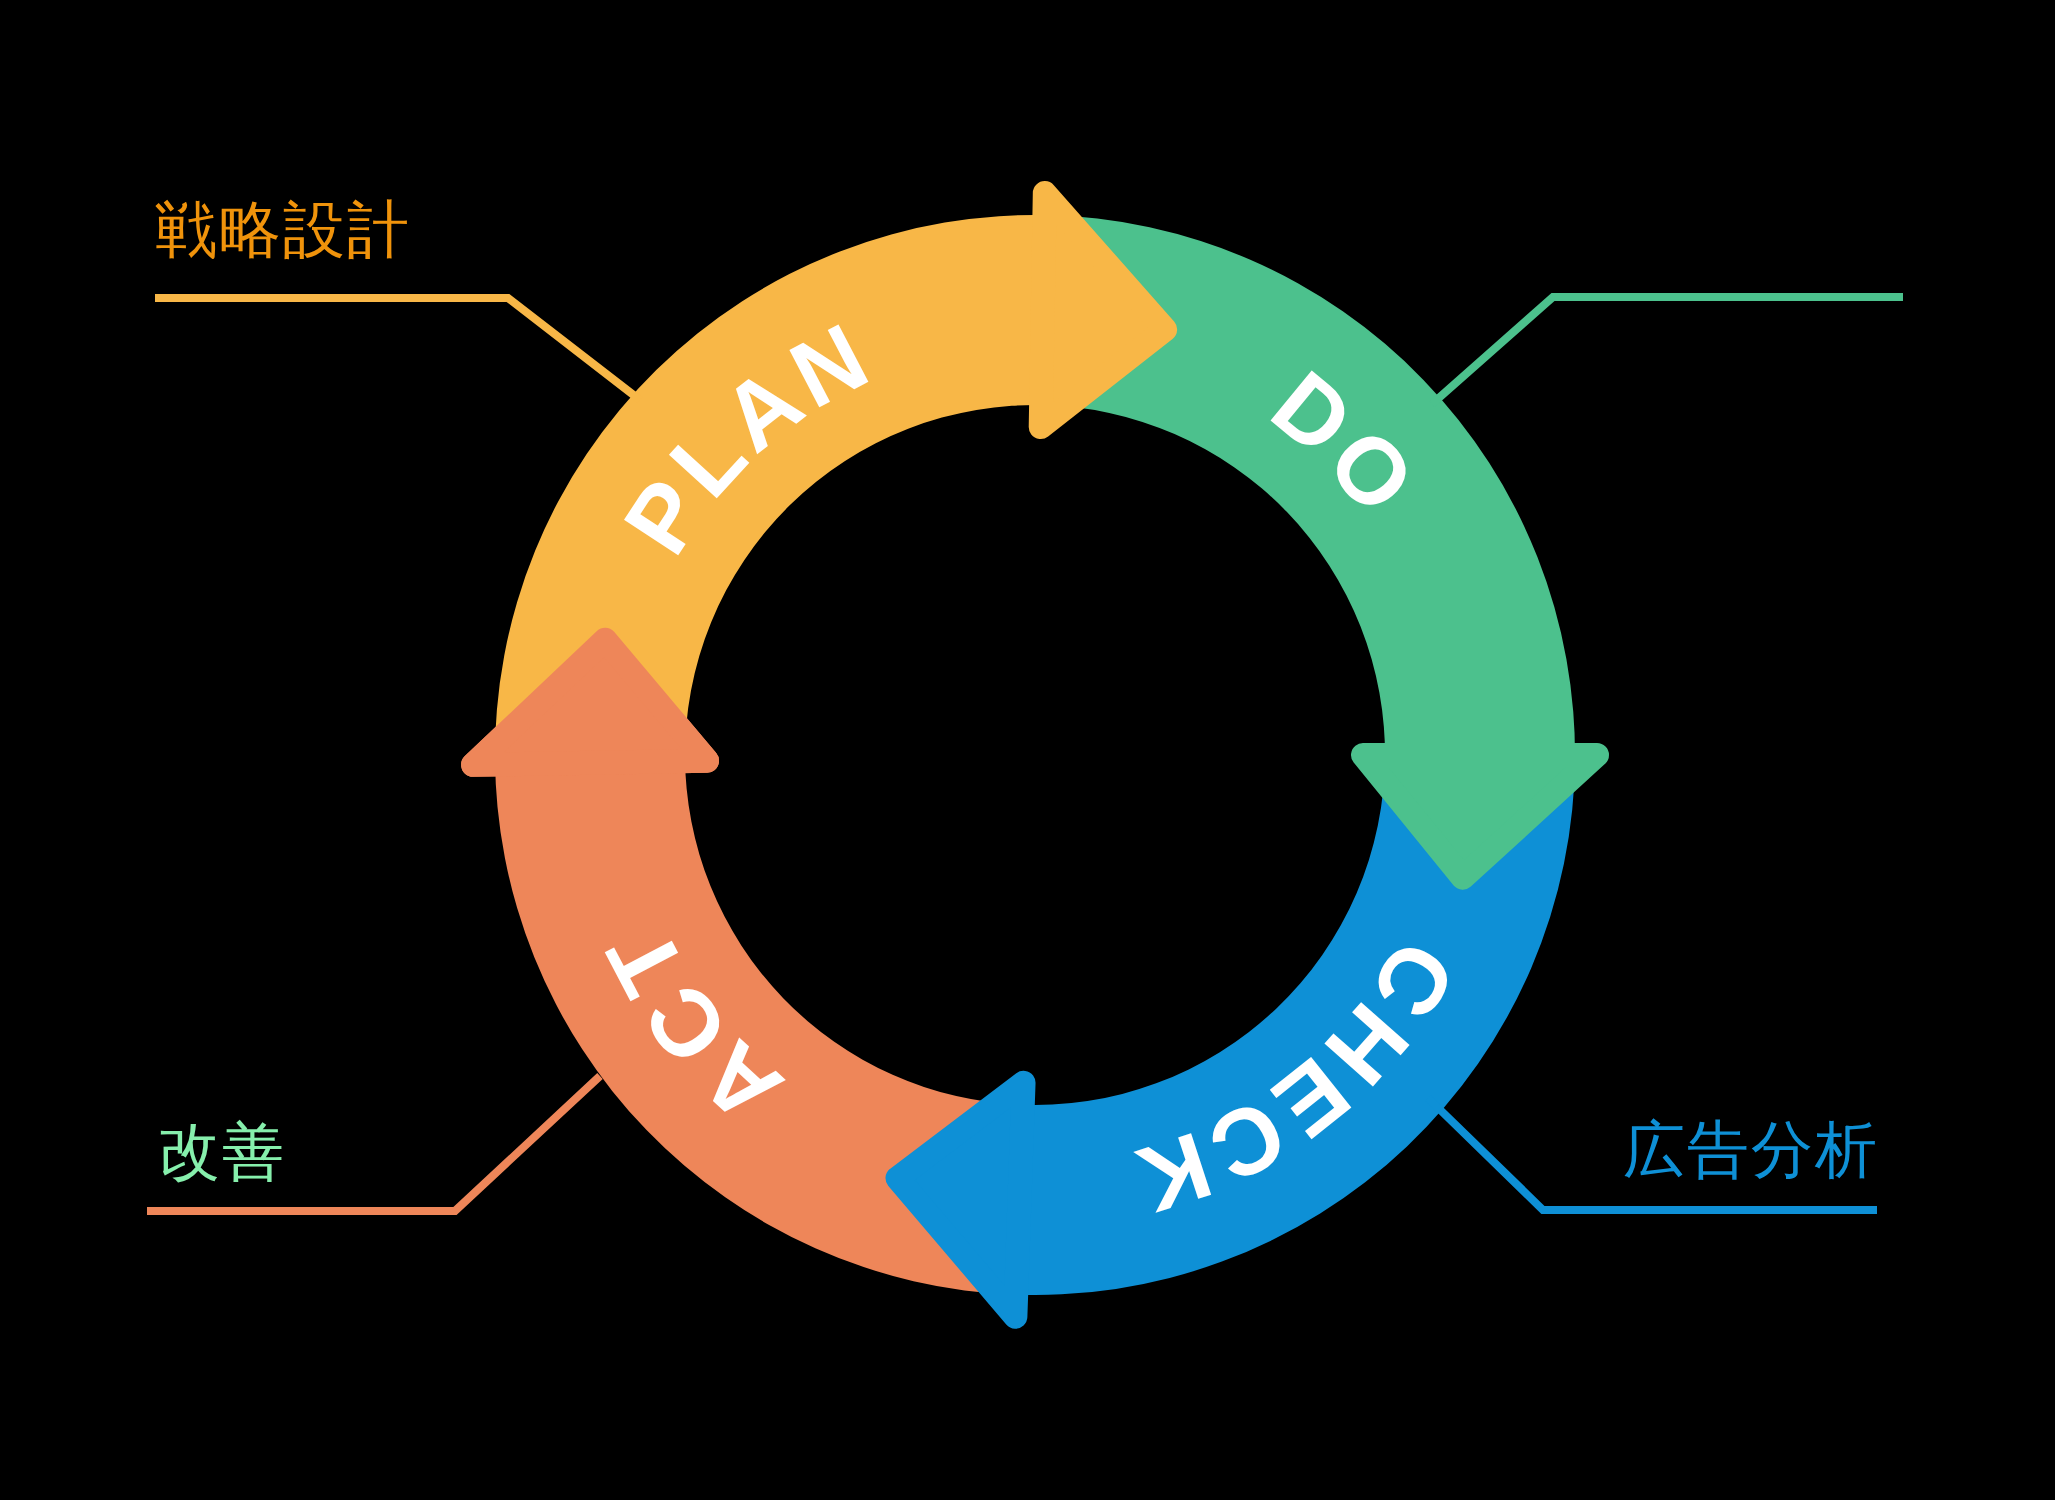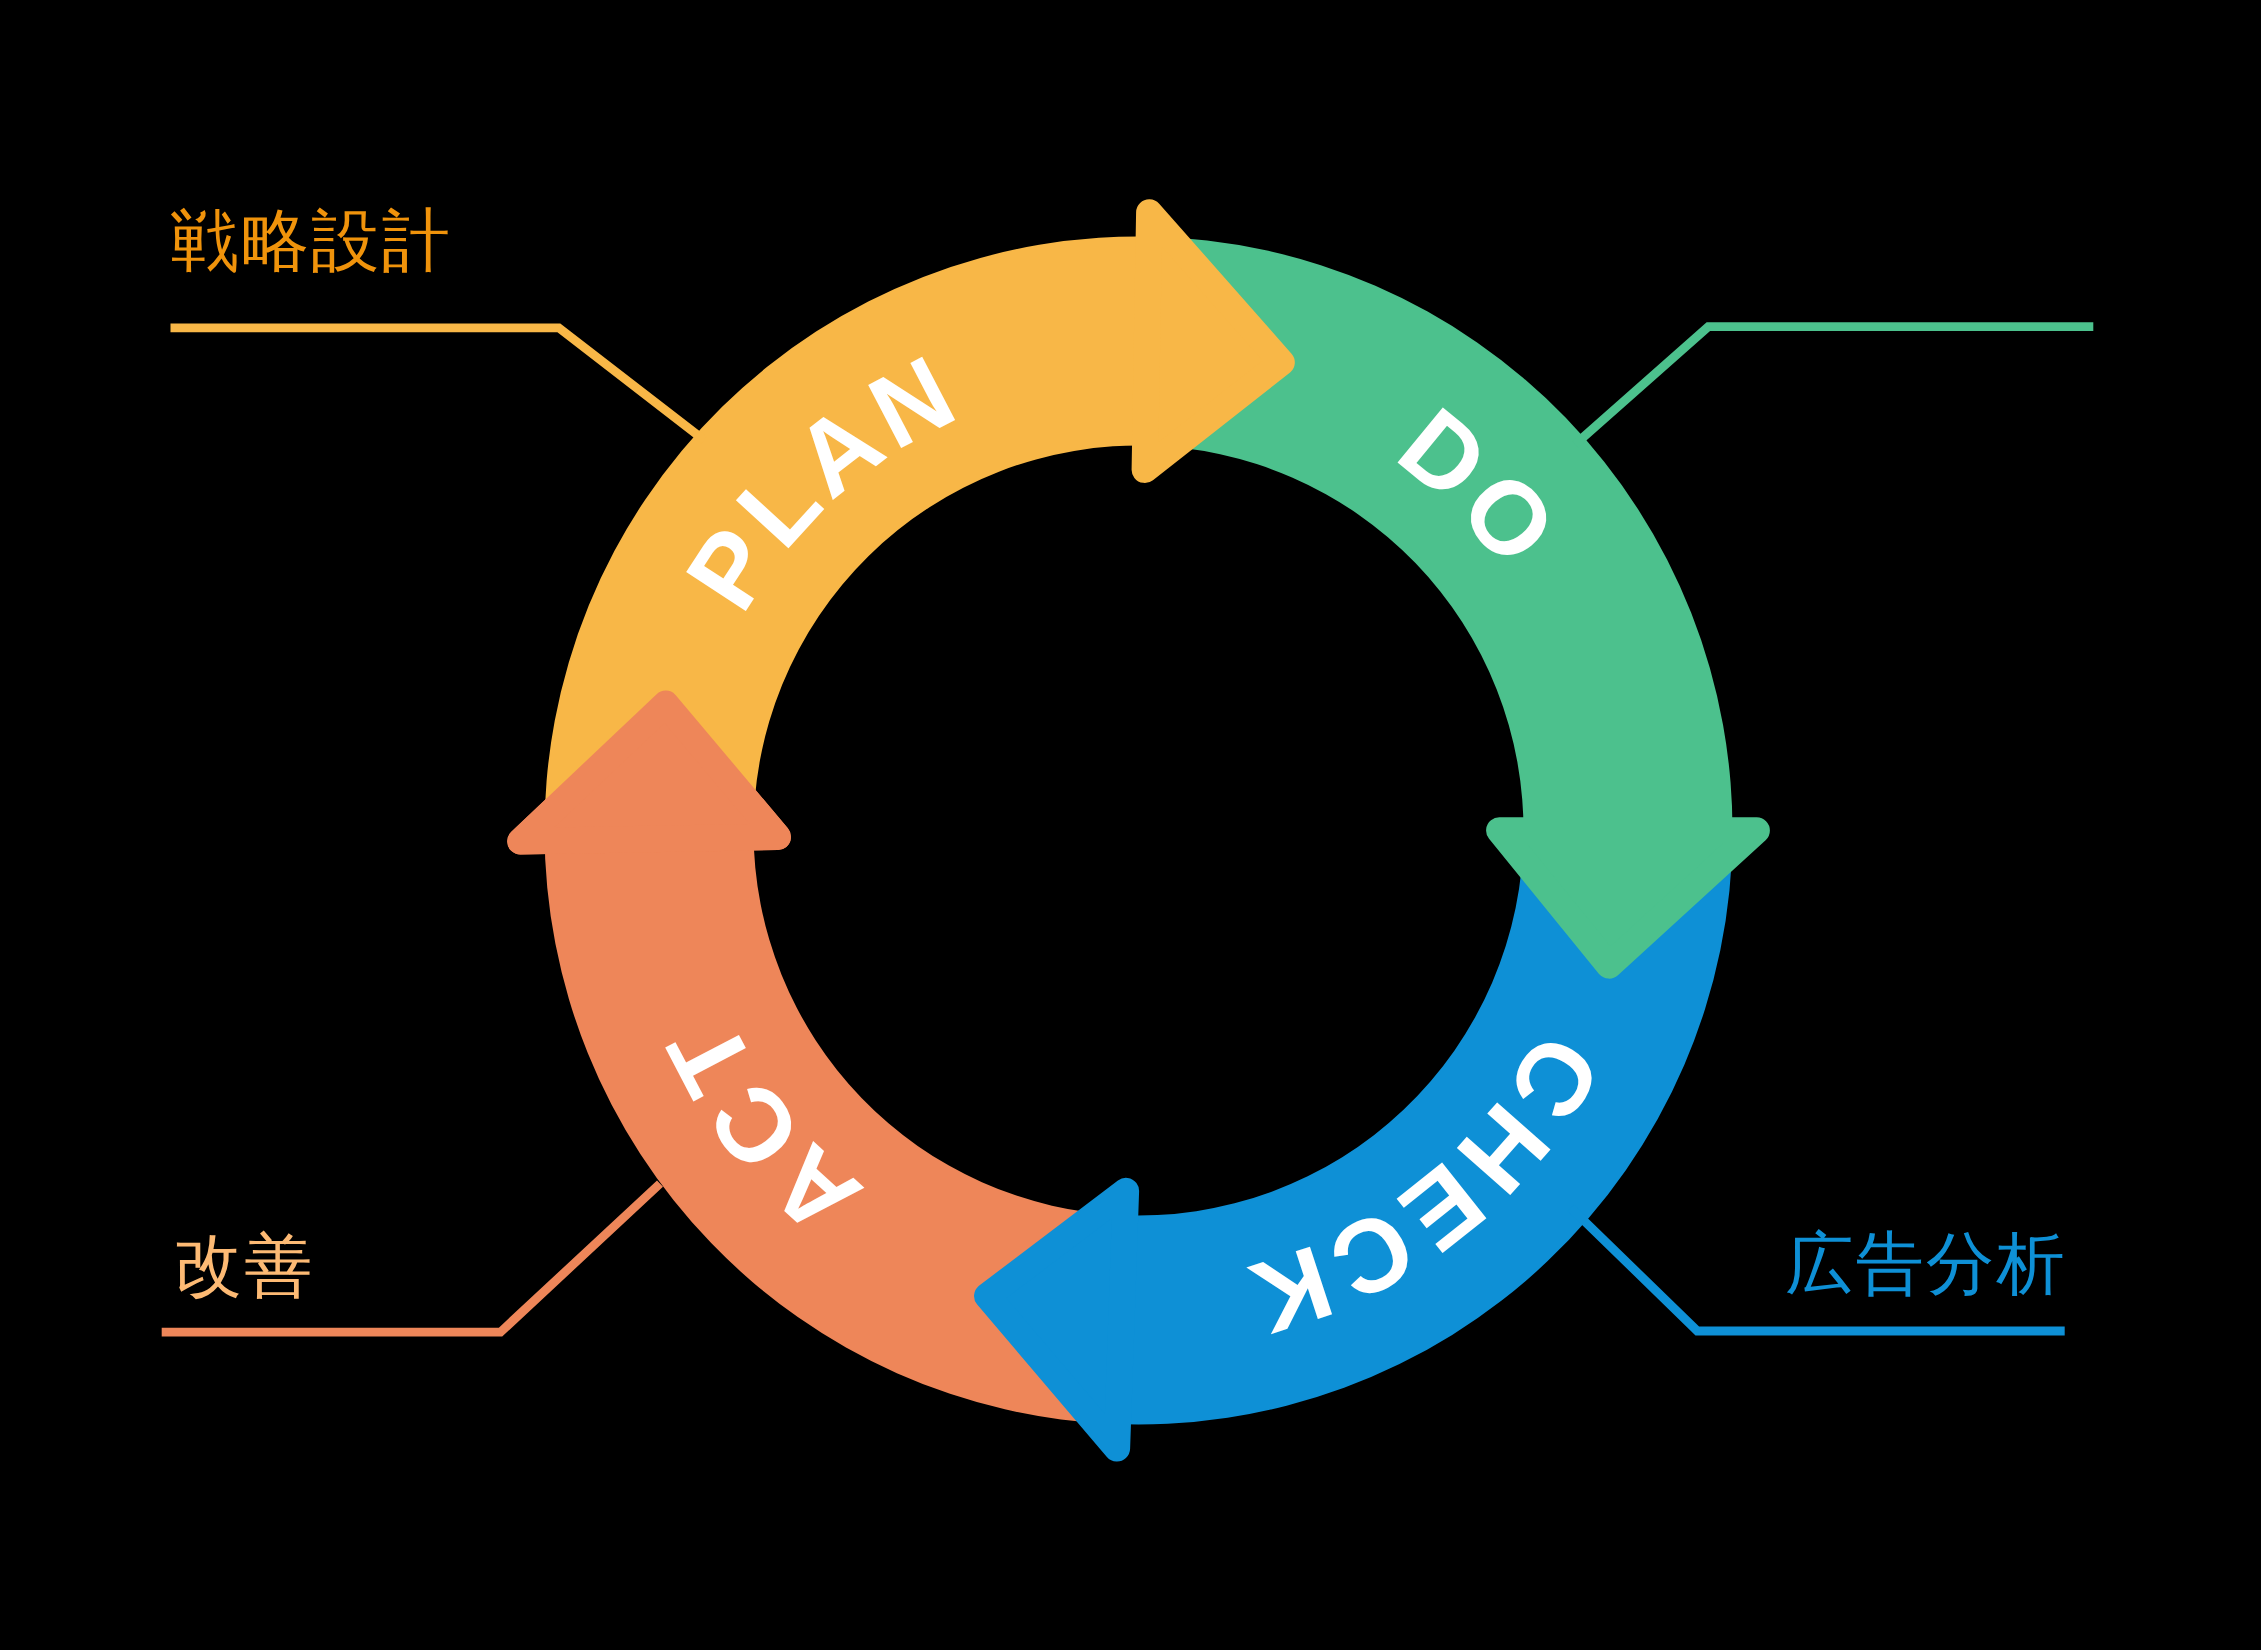--- a/index.html
+++ b/index.html
@@ -12,21 +12,21 @@
   }
   .stage svg{position:absolute;left:0;top:0;}
   .ann{
     position:absolute;
     font-size:62px;
     line-height:1.05;
     letter-spacing:2px;
     white-space:nowrap;
     font-family:"Liberation Sans", sans-serif;
   }
-  #ann-plan{left:155px;top:187px;}
+  #ann-plan{left:155px;top:197px;}
   #ann-do{right:150px;top:197px;}
   #ann-act{left:158px;top:1119px;}
   #ann-check{right:176px;top:1117px;}
 </style>
 </head>
 <body>
 
 <div class="stage">
 
   <svg id="diagram" width="2055" height="1500" viewBox="0 0 2055 1500" xmlns="http://www.w3.org/2000/svg">
@@ -59,16 +59,16 @@
       <text font-family="&quot;Liberation Sans&quot;, sans-serif" font-weight="bold" font-size="94" letter-spacing="6" fill="#FFFFFF"><textPath href="#tparc-do" startOffset="50%" text-anchor="middle" xlink:href="#tparc-do">DO</textPath></text>
       <text font-family="&quot;Liberation Sans&quot;, sans-serif" font-weight="bold" font-size="94" letter-spacing="6" fill="#FFFFFF"><textPath href="#tparc-check" startOffset="50%" text-anchor="middle" xlink:href="#tparc-check">CHECK</textPath></text>
       <text font-family="&quot;Liberation Sans&quot;, sans-serif" font-weight="bold" font-size="94" letter-spacing="6" fill="#FFFFFF"><textPath href="#tparc-act" startOffset="50%" text-anchor="middle" xlink:href="#tparc-act">ACT</textPath></text>
       <polyline points="155,298 508,298 640,400" fill="none" stroke="#F8B747" stroke-width="8"></polyline>
       <polyline points="1903,297 1553,297 1432,404" fill="none" stroke="#4CC18D" stroke-width="8"></polyline>
       <polyline points="147,1211 455,1211 600,1076" fill="none" stroke="#EE8659" stroke-width="8"></polyline>
       <polyline points="1877,1210 1543,1210 1428,1098" fill="none" stroke="#0E90D6" stroke-width="8"></polyline>
     </svg>
 
   <div class="ann" id="ann-plan" style="color: rgb(240, 147, 11);">戦略設計</div>
-  <div class="ann" id="ann-act" style="color: #fdba74;">改善</div>
+  <div class="ann" id="ann-act" style="color: #86efac;">改善</div>
   <div class="ann" id="ann-check" style="color: rgb(14, 144, 214);">広告分析</div>
 
 </div>
 
 </body></html>

